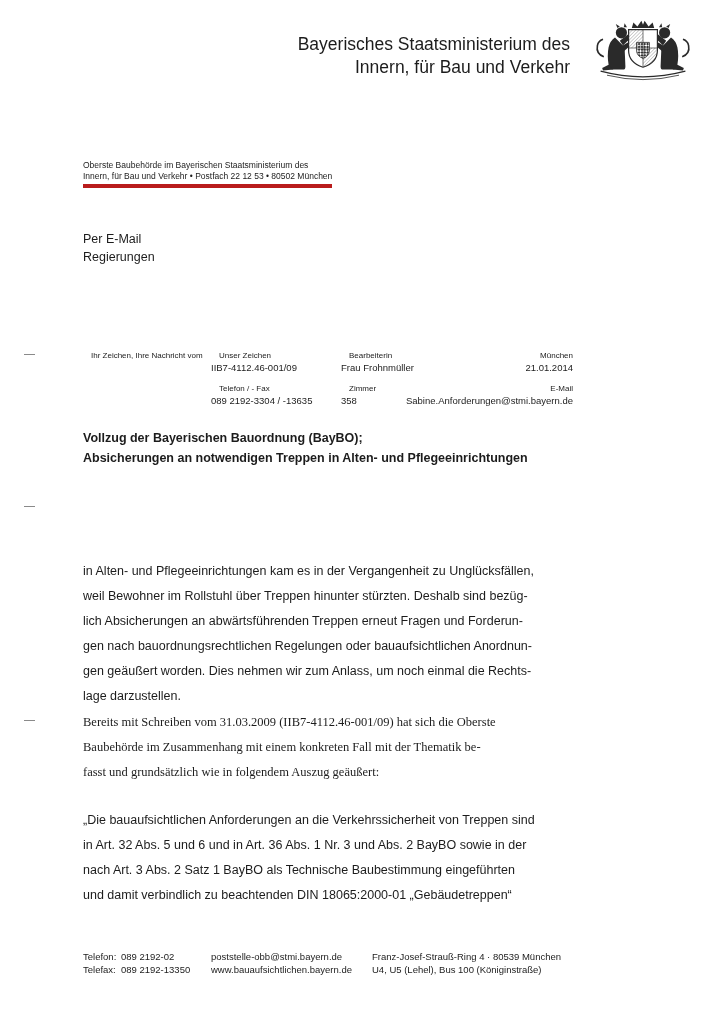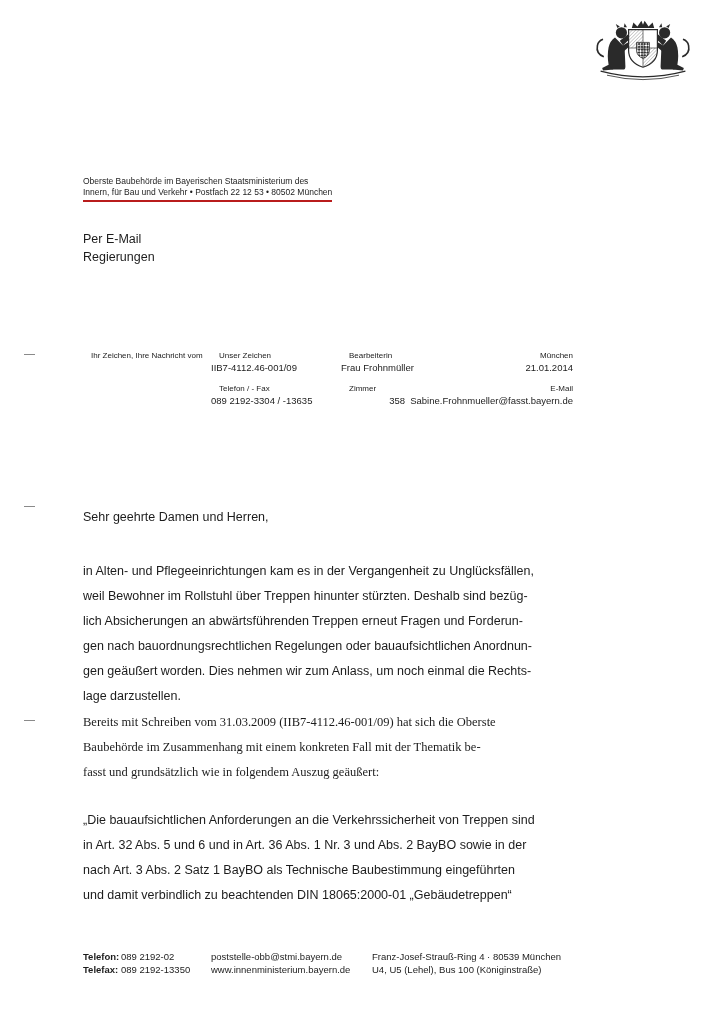--- a/index.html
+++ b/index.html
@@ -6,63 +6,65 @@
   html,body { background:#ffffff; }
   .page {
     position:relative; width:724px; height:1024px; background:#ffffff;
     font-family:"Liberation Sans", sans-serif; color:#1c1c1c; overflow:hidden;
   }
   .letterhead-title {
     position:absolute; top:33px; right:154px;
     font-size:17.5px; line-height:23px; text-align:right; white-space:pre-line;
   }
   .crest { position:absolute; top:20px; left:591px; width:104px; height:64px; }
-  .sender { position:absolute; left:83px; top:160px; font-size:8.5px; line-height:11px; white-space:nowrap;margin-top:16px; }
-  .sender .u { display:inline-block; border-bottom:2px solid #b91c1c; padding-bottom:1.5px; }
+  .sender { position:absolute; left:83px; top:160px; font-size:8.5px; line-height:11px; white-space:nowrap; }
+  .sender .u { display:inline-block; border-bottom:4px solid #b91c1c; padding-bottom:1.5px; }
   .recipient { position:absolute; left:83px; top:231px; font-size:12.5px; line-height:17.5px; white-space:pre-line; }
   .fold-mark { position:absolute; left:24px; width:11px; border-top:1.2px solid #8a8a8a; }
   #fold1 { top:354px; } #fold2 { top:506px; } #fold3 { top:720px; }
 
   .ref {
     position:absolute; left:83px; top:351px; width:490px;
     display:grid; grid-template-columns:128px 130px 64px 168px;
     grid-template-rows:11px 13px 9px 11px 13px;
   }
   .ref .h { font-size:8px; color:#222; white-space:nowrap;margin-left:8px; }
   .ref .v { font-size:9.5px; white-space:nowrap; }
   .ref .r { text-align:right; }
   .c11{grid-area:1/1;} .c12{grid-area:1/2;} .c13{grid-area:1/3;} .c14{grid-area:1/4;}
   .c22{grid-area:2/2;} .c23{grid-area:2/3;} .c24{grid-area:2/4;}
   .c42{grid-area:4/2;} .c43{grid-area:4/3;} .c44{grid-area:4/4;}
-  .c52{grid-area:5/2;} .c53{grid-area:5/3;text-align:right;} .c54{grid-area:5/4;}
+  .c52{grid-area:5/2;} .c53{grid-area:5/3;} .c54{grid-area:5/4;}
 
   .subject {
     position:absolute; left:83px; top:429px; width:560px;
     font-size:12.5px; font-weight:bold; line-height:19.5px; white-space:pre-line;
   }
   .salutation { position:absolute; left:83px; top:508px; font-size:12.5px; line-height:18px; }
   .para {
     position:absolute; left:83px; width:600px;
     font-size:12.5px; line-height:25px; white-space:pre-line;
   }
   #p1 { top:559px; } #p2 { top:710px;font-family:Liberation Serif, serif; } #p3 { top:808px; }
 
   .footer {
     position:absolute; left:83px; top:951px; width:500px;
     display:grid; grid-template-columns:128px 161px 206px; grid-auto-rows:12.5px;
     font-size:9.5px;
   }
   .footer .cell { white-space:nowrap; }
-  .footer .lab { display:inline-block; width:38px;font-weight:bold; }
+  .footer .lab { display:inline-block; width:38px; }
 </style>
 </head>
 <body>
 
 <div class="page">
 
+  <div class="letterhead-title">Bayerisches Staatsministerium des
+Innern, für Bau und Verkehr</div>
 
   <div class="crest">
     <svg viewBox="0 0 130 80" width="104" height="64" xmlns="http://www.w3.org/2000/svg">
       <defs>
         <pattern id="hatch" width="3" height="3" patternUnits="userSpaceOnUse" patternTransform="rotate(45)">
           <line x1="0" y1="0" x2="0" y2="3" stroke="#555" stroke-width="0.7"></line>
         </pattern>
         <pattern id="loz" width="5" height="5" patternUnits="userSpaceOnUse" patternTransform="rotate(45)">
           <rect width="2.5" height="2.5" fill="#333"></rect>
           <rect x="2.5" y="2.5" width="2.5" height="2.5" fill="#333"></rect>
@@ -110,25 +112,26 @@
     <div class="h c13">Bearbeiterin</div>
     <div class="h c14 r">München</div>
     <div class="v c22">IIB7-4112.46-001/09</div>
     <div class="v c23">Frau Frohnmüller</div>
     <div class="v c24 r">21.01.2014</div>
     <div class="h c42">Telefon / - Fax</div>
     <div class="h c43">Zimmer</div>
     <div class="h c44 r">E-Mail</div>
     <div class="v c52">089 2192-3304 / -13635</div>
     <div class="v c53">358</div>
-    <div class="v c54 r">Sabine.Frohnmueller@fasst.bayern.de</div>
+    <div class="v c54 r">Sabine.Anforderungen@stmi.bayern.de</div>
   </div>
 
+  <div class="subject">Vollzug der Bayerischen Bauordnung (BayBO);
+Absicherungen an notwendigen Treppen in Alten- und Pflegeeinrichtungen</div>
 
-  <div class="salutation">Sehr geehrte Damen und Herren,</div>
 
   <div class="para" id="p1">in Alten- und Pflegeeinrichtungen kam es in der Vergangenheit zu Unglücksfällen,
 weil Bewohner im Rollstuhl über Treppen hinunter stürzten. Deshalb sind bezüg-
 lich Absicherungen an abwärtsführenden Treppen erneut Fragen und Forderun-
 gen nach bauordnungsrechtlichen Regelungen oder bauaufsichtlichen Anordnun-
 gen geäußert worden. Dies nehmen wir zum Anlass, um noch einmal die Rechts-
 lage darzustellen.</div>
   <div class="para" id="p2">Bereits mit Schreiben vom 31.03.2009 (IIB7-4112.46-001/09) hat sich die Oberste
 Baubehörde im Zusammenhang mit einem konkreten Fall mit der Thematik be-
 fasst und grundsätzlich wie in folgendem Auszug geäußert:</div>
@@ -139,17 +142,17 @@
 
   <div class="footer">
     <div class="cell">
       <span class="lab">Telefon:</span><span>089 2192-02</span>
     </div>
     <div class="cell">poststelle-obb@stmi.bayern.de</div>
     <div class="cell">Franz-Josef-Strauß-Ring 4 · 80539 München</div>
     <div class="cell">
       <span class="lab">Telefax:</span><span>089 2192-13350</span>
     </div>
-    <div class="cell">www.innenministerium.bayern.de</div>
+    <div class="cell">www.bauaufsichtlichen.bayern.de</div>
     <div class="cell">U4, U5 (Lehel), Bus 100 (Königinstraße)</div>
   </div>
 
 </div>
 
 </body></html>

